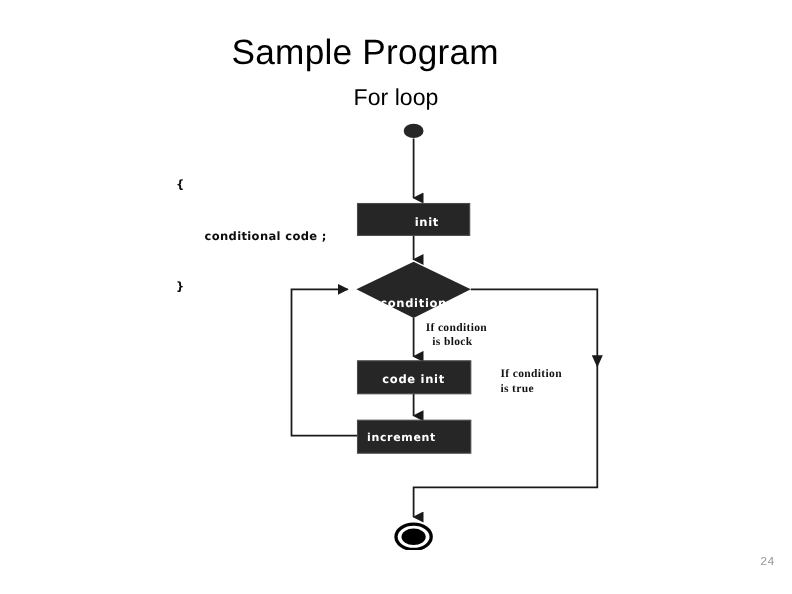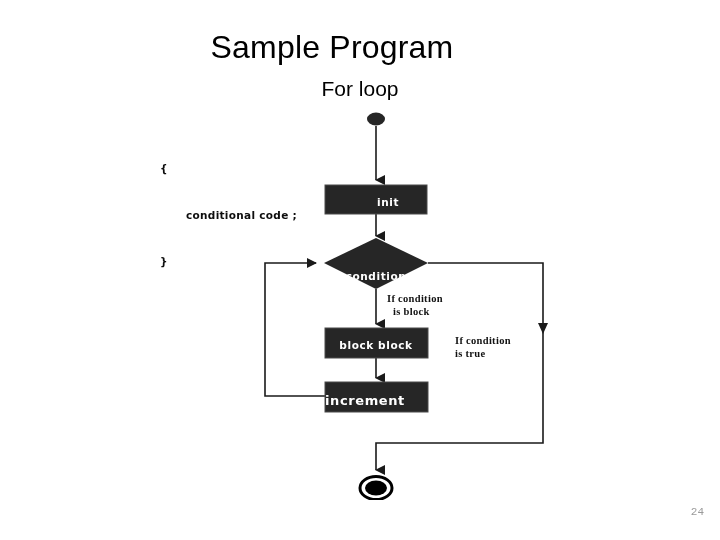--- a/index.html
+++ b/index.html
@@ -78,21 +78,21 @@
     font-family: "DejaVu Sans", sans-serif;
     font-weight: bold;
     color: #ffffff;
     letter-spacing: 0.6px;
     text-align: center;
     pointer-events: none;
   }
   #label-init      { left: 171px; top: 88px;  width: 102px; font-size: 10.5px; margin-left: 26px; }
   #label-condition { left: 185px; top: 162px; width: 102px; font-size: 10.5px; }
   #label-codeblock { left: 185px; top: 231px; width: 102px; font-size: 10.5px; }
-  #label-increment { left: 185px; top: 285px; width: 80px; font-size: 13px; }
+  #label-increment { left: 185px; top: 285px; width: 80px; font-size: 10px; }
 
   .edge-label {
     position: absolute;
     font-family: Liberation Serif, serif;
     font-weight: bold;
     font-size: 10.5px;
     line-height: 13px;
     color: #111111;
     letter-spacing: 0.3px;
     pointer-events: none;
@@ -158,21 +158,21 @@
   </svg>
 
   <div id="code-listing">
     <span class="code-line">{</span>
     <span class="code-line code-indent">conditional code ;</span>
     <span class="code-line">}</span>
   </div>
 
   <div class="node-label" id="label-init">init</div>
   <div class="node-label" id="label-condition">condition</div>
-  <div class="node-label" id="label-codeblock">block block</div>
+  <div class="node-label" id="label-codeblock">code init</div>
   <div class="node-label" id="label-increment">increment</div>
 
   <div class="edge-label" id="label-true">
     <span>If condition</span><br>
     <span style="padding-left:6px">is block</span>
   </div>
   <div class="edge-label" id="label-false">
     <span>If condition</span><br>
     <span>is true</span>
   </div>

